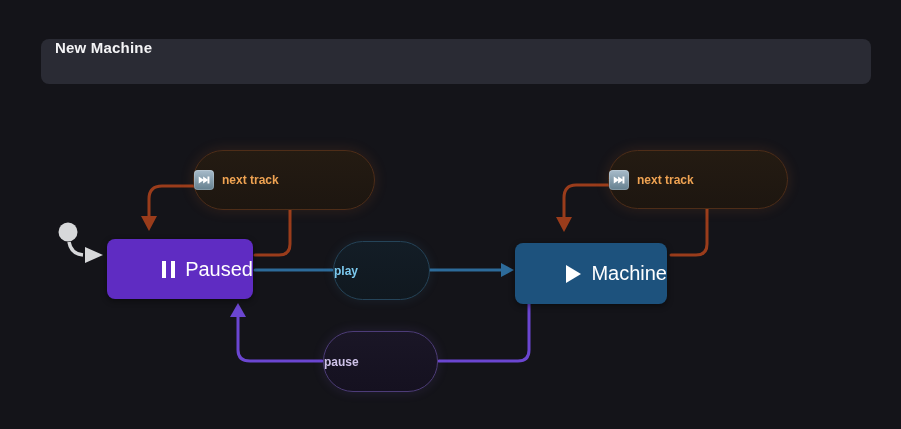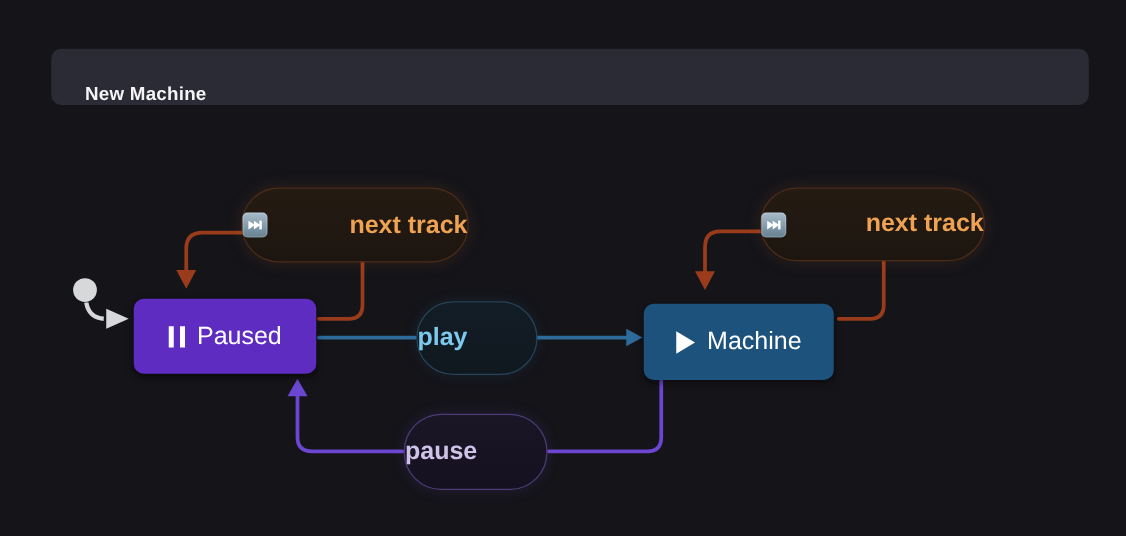--- a/index.html
+++ b/index.html
@@ -18,22 +18,22 @@
     background: #141419;
   }
   
   .title-bar {
     position: absolute;
     left: 41px; top: 39px;
     width: 830px; height: 45px;
     background: #2a2b34;
     border-radius: 8px;
     display: flex;
-    align-items: flex-end;
-    padding-left: 27px;
+    align-items: flex-start;
+    padding-left: 14px;
     box-sizing: border-box;
     cursor: pointer;
   }
   .title-bar .title-text {
     color: #f4f4f6;
     font-size: 15px;
     font-weight: 700;
     letter-spacing: 0.2px;
   }
   
@@ -51,21 +51,21 @@
   .head-purple { fill: #6b46d1; }
   .initial-gray { fill: #d7d8da; }
   .initial-stroke { stroke: #d7d8da; stroke-width: 3.5; fill: none; }
   
   .state-node {
     position: absolute;
     z-index: 2;
     border-radius: 8px;
     display: flex;
     align-items: center;
-    justify-content: center;
+    justify-content: flex-end;
     gap: 10px;
     color: #ffffff;
     font-size: 20px;
     font-weight: 500;
     cursor: pointer;
     box-sizing: border-box;
   }
   .state-paused {
     left: 107px; top: 239px;
     width: 146px; height: 60px;
@@ -92,23 +92,23 @@
     border-bottom: 9px solid transparent;
     border-left: 15px solid #ffffff;
   }
   
   .event-pill {
     position: absolute;
     z-index: 2;
     border-radius: 30px;
     display: flex;
     align-items: center;
-    justify-content: space-between;
+    justify-content: flex-start;
     gap: 8px;
-    font-size: 20px;
+    font-size: 12px;
     font-weight: 700;
     cursor: pointer;
     box-sizing: border-box;
   }
   .pill-next-track {
     background: linear-gradient(180deg, #241b12, #1d1610);
     border: 1px solid #4e2d18;
     box-shadow: 0 0 14px rgba(205, 105, 45, 0.16);
     color: #efa352;
   }

